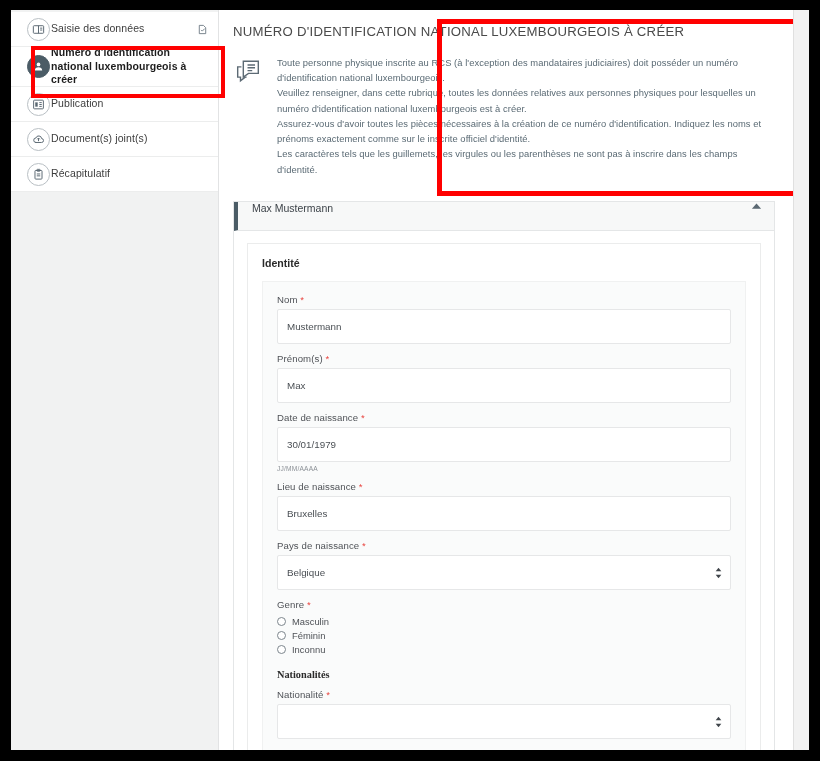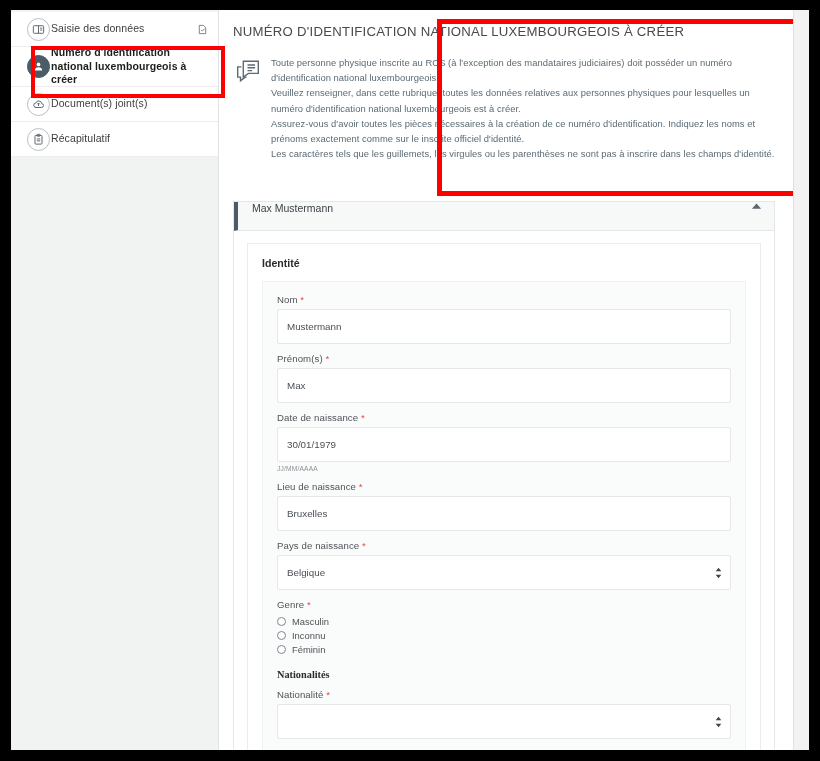--- a/index.html
+++ b/index.html
@@ -121,21 +121,21 @@
 
   #page-title {
     font-size: 13.2px;
     color: #4a4a4a;
     letter-spacing: .25px;
     font-weight: normal;
     margin-bottom: 16px;
     white-space: nowrap;
   }
 
-  #info-row { display: flex; gap: 8px; align-items: flex-start; }
+  #info-row { display: flex; gap: 14px; align-items: flex-start; }
 
   #info-icon { flex: 0 0 auto; color: #5c6a74; padding-top: 2px; }
 
   #info-text p {
     font-size: 9.4px;
     line-height: 1.62;
     color: #5a6a74;
     letter-spacing: .05px;
   }
 
@@ -337,20 +337,32 @@
         <div class="nav-item tall active">
           <span class="nav-ico">
             <svg width="13" height="13" viewBox="0 0 24 24" fill="currentColor">
               <circle cx="12" cy="8.2" r="3.4"></circle>
               <path d="M5.2 19.5c0-3.9 3.1-6 6.8-6s6.8 2.1 6.8 6z"></path>
             </svg>
           </span>
           <span class="nav-label">Numéro d'identification national luxembourgeois à créer</span>
         </div>
 
+        <div class="nav-item">
+          <span class="nav-ico">
+            <svg width="13" height="13" viewBox="0 0 24 24" fill="none" stroke="currentColor" stroke-width="1.8">
+              <rect x="3" y="4" width="18" height="16" rx="1.5"></rect>
+              <rect x="6" y="8" width="4.5" height="8" fill="currentColor" stroke="none"></rect>
+              <line x1="13.5" y1="8.5" x2="18" y2="8.5"></line>
+              <line x1="13.5" y1="12" x2="18" y2="12"></line>
+              <line x1="13.5" y1="15.5" x2="18" y2="15.5"></line>
+            </svg>
+          </span>
+          <span class="nav-label">Publication</span>
+        </div>
 
         <div class="nav-item">
           <span class="nav-ico">
             <svg width="13" height="13" viewBox="0 0 24 24" fill="none" stroke="currentColor" stroke-width="1.8">
               <path d="M6.5 17.5h11a3.6 3.6 0 0 0 .3-7.2 5.4 5.4 0 0 0-10.5-1.2 3.7 3.7 0 0 0 .2 8.4z"></path>
               <path d="M12 15V9.5M9.6 11.6L12 9.2l2.4 2.4"></path>
             </svg>
           </span>
           <span class="nav-label">Document(s) joint(s)</span>
         </div>
@@ -447,25 +459,25 @@
 
                   <div class="field">
                     <label class="field-label"><span>Genre</span> <span class="req">*</span></label>
                     <div class="radio-group">
                       <div class="radio-row">
                         <span class="radio-dot"></span>
                         <span class="radio-text">Masculin</span>
                       </div>
                       <div class="radio-row">
                         <span class="radio-dot"></span>
-                        <span class="radio-text">Inconnu</span>
+                        <span class="radio-text">Féminin</span>
                       </div>
                       <div class="radio-row">
                         <span class="radio-dot"></span>
-                        <span class="radio-text">Féminin</span>
+                        <span class="radio-text">Inconnu</span>
                       </div>
                     </div>
                   </div>
 
                   <div class="sub-title">Nationalités</div>
 
                   <div class="field">
                     <label class="field-label"><span>Nationalité</span> <span class="req">*</span></label>
                     <div class="select-wrap">
                       <input class="select-input" type="text" readonly="" value="" style="">

